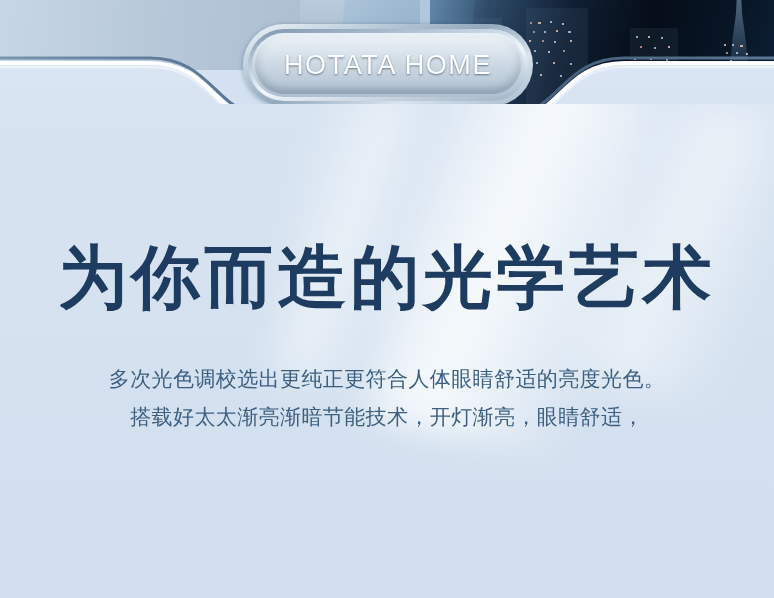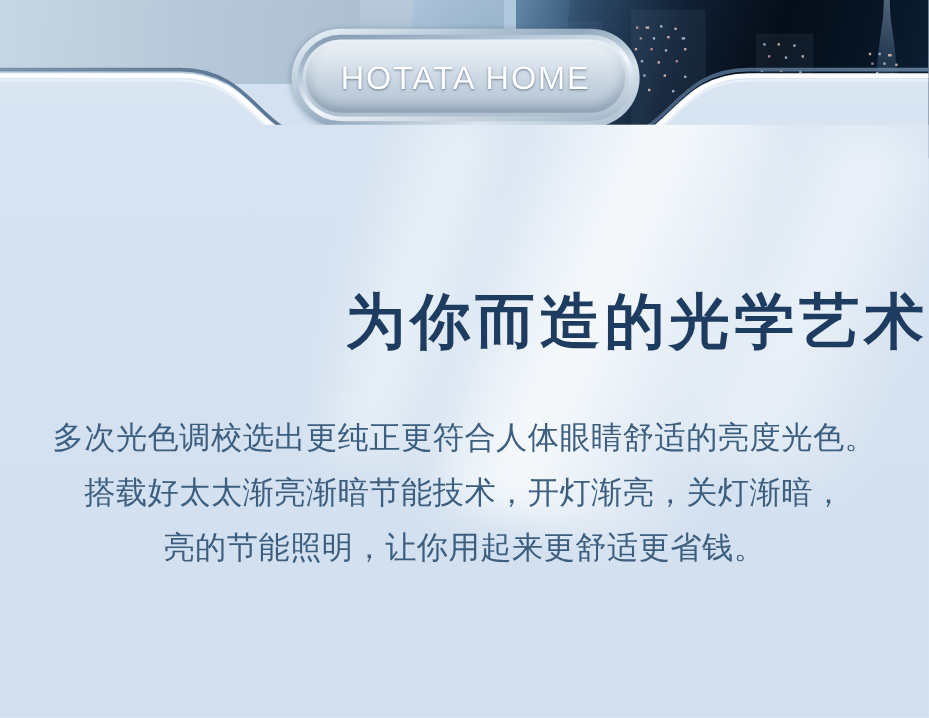--- a/index.html
+++ b/index.html
@@ -210,46 +210,45 @@
     position: relative;
     z-index: 3;
     width: 774px;
     text-align: center;
   }
 
   .headline {
     margin: 0;
     padding-top: 138px;
     font-family: "Liberation Serif", "DejaVu Serif", serif;
-    font-size: 50px;
+    font-size: 69px;
     font-weight: 700;
     letter-spacing: 4px;
     color: #1e3c60;
     line-height: 1.05;
     white-space: nowrap;
-    text-align: right;
   }
 
   .subheadline {
     margin: 0;
     padding-top: 18px;
     font-family: "Liberation Serif", "DejaVu Serif", serif;
     font-size: 44px;
     font-weight: 700;
     letter-spacing: 2px;
     color: #1e3c60;
     line-height: 1.1;
     white-space: nowrap;
   }
 
   .paragraph {
     margin: 0;
     padding-top: 46px;
     font-family: "Liberation Sans", sans-serif;
-    font-size: 26px;
+    font-size: 21px;
     font-weight: 400;
     letter-spacing: 0.4px;
     color: #3c5f80;
     line-height: 1.78;
   }
   .paragraph .pline {
     display: block;
     white-space: nowrap;
   }
 </style>
@@ -374,19 +373,18 @@
     <div class="beam beam2"></div>
     <div class="beam beam1"></div>
     <div class="beam beam3"></div>
 
     <div class="content">
       <h1 class="headline">为你而造的光学艺术</h1>
 
 
       <div class="paragraph">
         <span class="pline">多次光色调校选出更纯正更符合人体眼睛舒适的亮度光色。</span>
-        <span class="pline">搭载好太太渐亮渐暗节能技术，开灯渐亮，关灯渐暗，</span>
-        <span class="pline">亮的节能照明，让你用起来更舒适更省钱。</span>
+        <span class="pline">搭载好太太渐亮渐暗节能技术，开灯渐亮，眼睛舒适，</span>
       </div>
     </div>
   </div>
 
 </div>
 
 </body></html>

